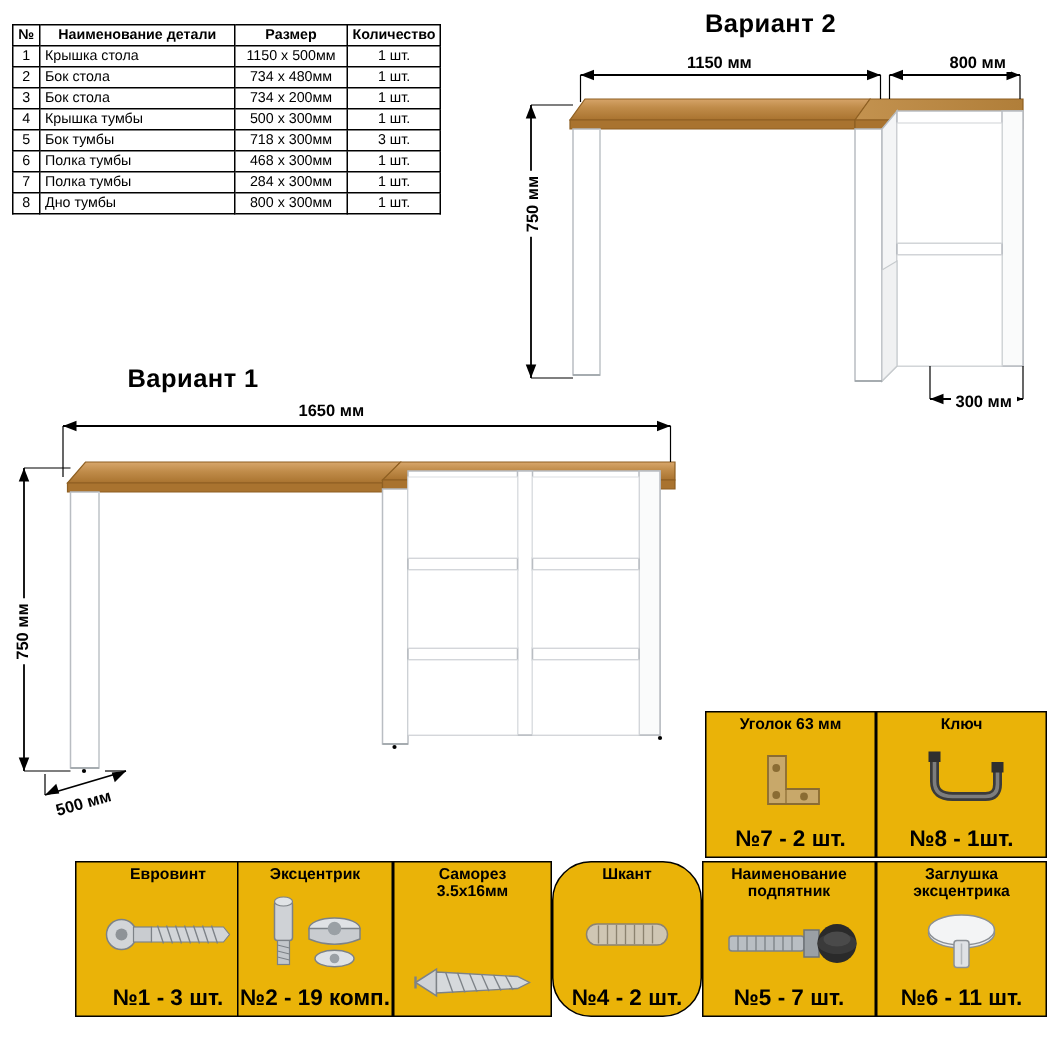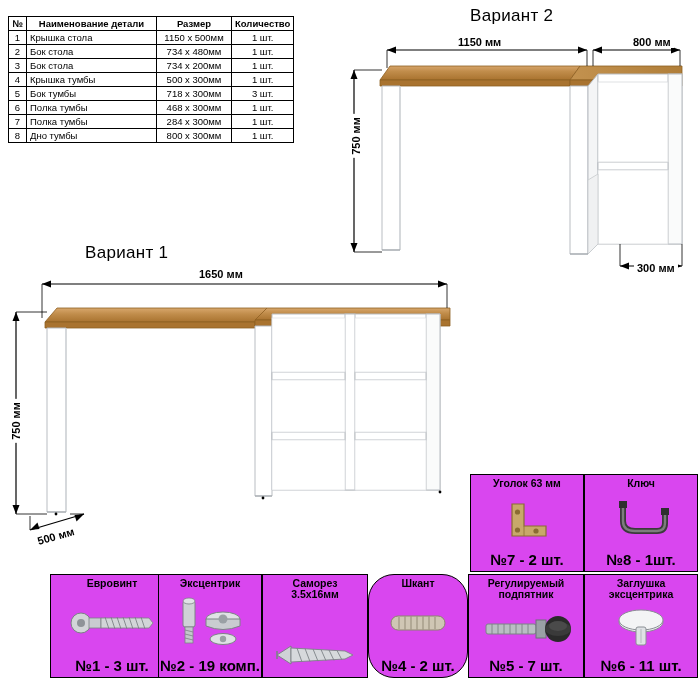--- a/index.html
+++ b/index.html
@@ -28,30 +28,30 @@
     white-space:nowrap;
   }
   #parts-table th{font-weight:bold;text-align:center;font-size:9.5px;}
   #parts-table td.c-num{width:18px;text-align:center;}
   #parts-table td.c-name{width:130px;text-align:left;}
   #parts-table td.c-size{width:75px;text-align:center;}
   #parts-table td.c-qty{width:62px;text-align:center;}
 
   
   .variant-title{
-    font-size:17px;font-weight:normal;letter-spacing:.3px;
+    font-size:17px;font-weight:bold;letter-spacing:.3px;
   }
   .dim-label{
     position:absolute;font-size:11px;font-weight:bold;background:#fff;
     padding:0 3px;white-space:nowrap;
   }
 
   
   .hw-box{
-    position:absolute;border:1px solid #000;box-sizing:border-box;background:#d946ef;
+    position:absolute;border:1px solid #000;box-sizing:border-box;background:#eab308;
     display:flex;flex-direction:column;align-items:center;
   }
   .hw-title{
     font-size:10.5px;font-weight:bold;text-align:center;line-height:11px;
     padding-top:3px;white-space:pre-line;
   }
   .hw-art{flex:1;display:flex;align-items:center;justify-content:center;width:100%;}
   .hw-qty{font-size:15px;font-weight:bold;text-align:center;padding-bottom:3px;}
 </style>
 </head>
@@ -366,21 +366,21 @@
         <line x1="40" y1="4.5" x2="40" y2="17.5"></line>
           <line x1="46" y1="4.5" x2="46" y2="17.5"></line>
         <line x1="52" y1="5" x2="52" y2="17"></line>
       </g>
     </svg>
   </div>
   <div class="hw-qty">№4 - 2 шт.</div>
 </div>
 
 <div class="hw-box" style="left:468px;top:574px;width:116px;height:104px;">
-  <div class="hw-title">Регулируемый
+  <div class="hw-title">Наименование
 подпятник</div>
   <div class="hw-art">
     <svg width="92" height="34" viewBox="0 0 92 34">
       <rect x="6" y="12" width="50" height="10" rx="2" fill="#b9bec3" stroke="#7d8287" stroke-width="1"></rect>
       <g stroke="#7d8287" stroke-width="0.9">
         <line x1="12" y1="12" x2="12" y2="22"></line>
           <line x1="18" y1="12" x2="18" y2="22"></line>
         <line x1="24" y1="12" x2="24" y2="22"></line>
           <line x1="30" y1="12" x2="30" y2="22"></line>
         <line x1="36" y1="12" x2="36" y2="22"></line>

